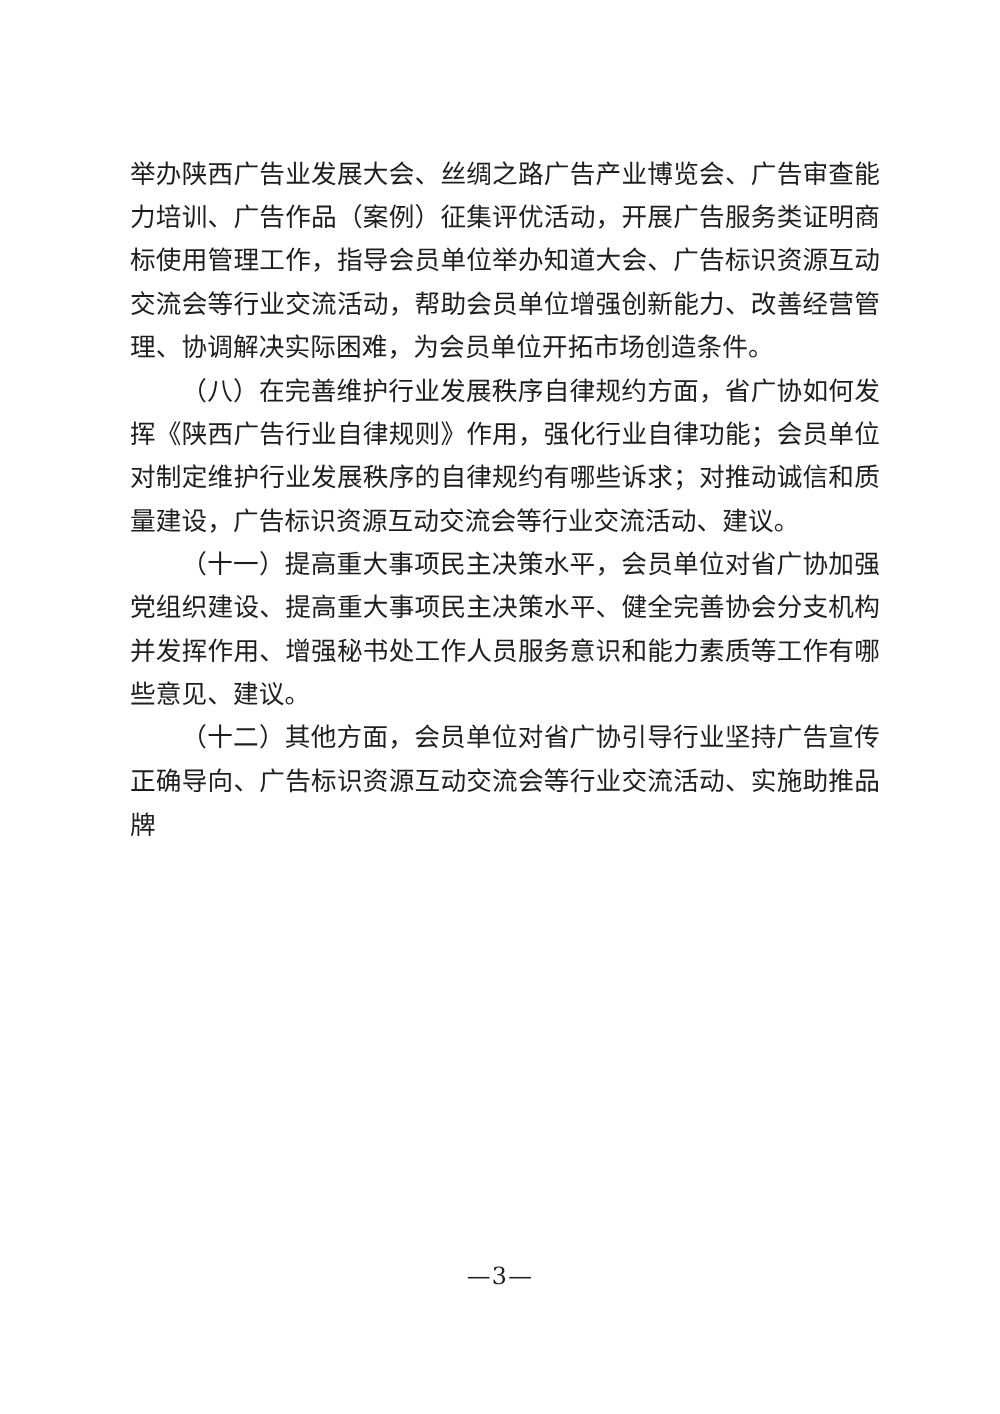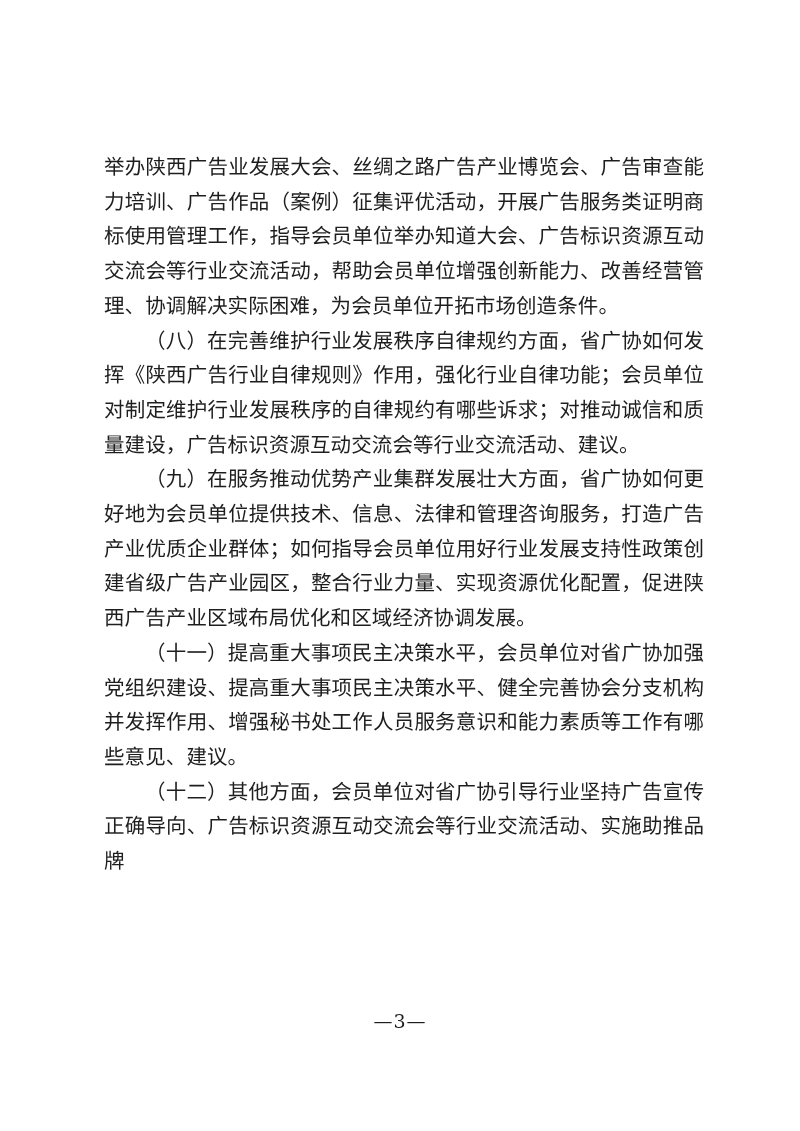--- a/index.html
+++ b/index.html
@@ -13,21 +13,21 @@
     width: 800px;
     height: 1131px;
     background: #ffffff;
     overflow: hidden;
     font-family: "DejaVu Serif", "Liberation Serif", serif;
     color: #1e1e1e;
   }
   .text-block {
     position: absolute;
     left: 104px;
-    top: 150px;
+    top: 122px;
     width: 600px;
   }
   .text-block p {
     margin: 0;
     font-size: 20.5px;
     line-height: 34.7px;
     text-align: justify;
     text-justify: inter-ideograph;
     letter-spacing: 0.1px;
     color: #1e1e1e;
@@ -47,19 +47,18 @@
     letter-spacing: 1px;
   }
 </style>
 </head>
 <body>
 
 <div class="page">
   <div class="text-block">
     <p>举办陕西广告业发展大会、丝绸之路广告产业博览会、广告审查能力培训、广告作品（案例）征集评优活动，开展广告服务类证明商标使用管理工作，指导会员单位举办知道大会、广告标识资源互动交流会等行业交流活动，帮助会员单位增强创新能力、改善经营管理、协调解决实际困难，为会员单位开拓市场创造条件。</p>
     <p class="indent">（八）在完善维护行业发展秩序自律规约方面，省广协如何发挥《陕西广告行业自律规则》作用，强化行业自律功能；会员单位对制定维护行业发展秩序的自律规约有哪些诉求；对推动诚信和质量建设，广告标识资源互动交流会等行业交流活动、建议。</p>
-    <p class="indent">（九）在服务推动优势产业集群发展壮大方面，省广协如何更好地为会员单位提供技术、信息、法律和管理咨询服务，打造广告产业优质企业群体；如何指导会员单位用好行业发展支持性政策创建省级广告产业园区，整合行业力量、实现资源优化配置，促进陕西广告产业区域布局优化和区域经济协调发展。</p>
     <p class="indent">（十一）提高重大事项民主决策水平，会员单位对省广协加强党组织建设、提高重大事项民主决策水平、健全完善协会分支机构并发挥作用、增强秘书处工作人员服务意识和能力素质等工作有哪些意见、建议。</p>
     <p class="indent">（十二）其他方面，会员单位对省广协引导行业坚持广告宣传正确导向、广告标识资源互动交流会等行业交流活动、实施助推品牌</p>
   </div>
 
   <div class="page-number">—3—</div>
 </div>
 
 </body></html>

